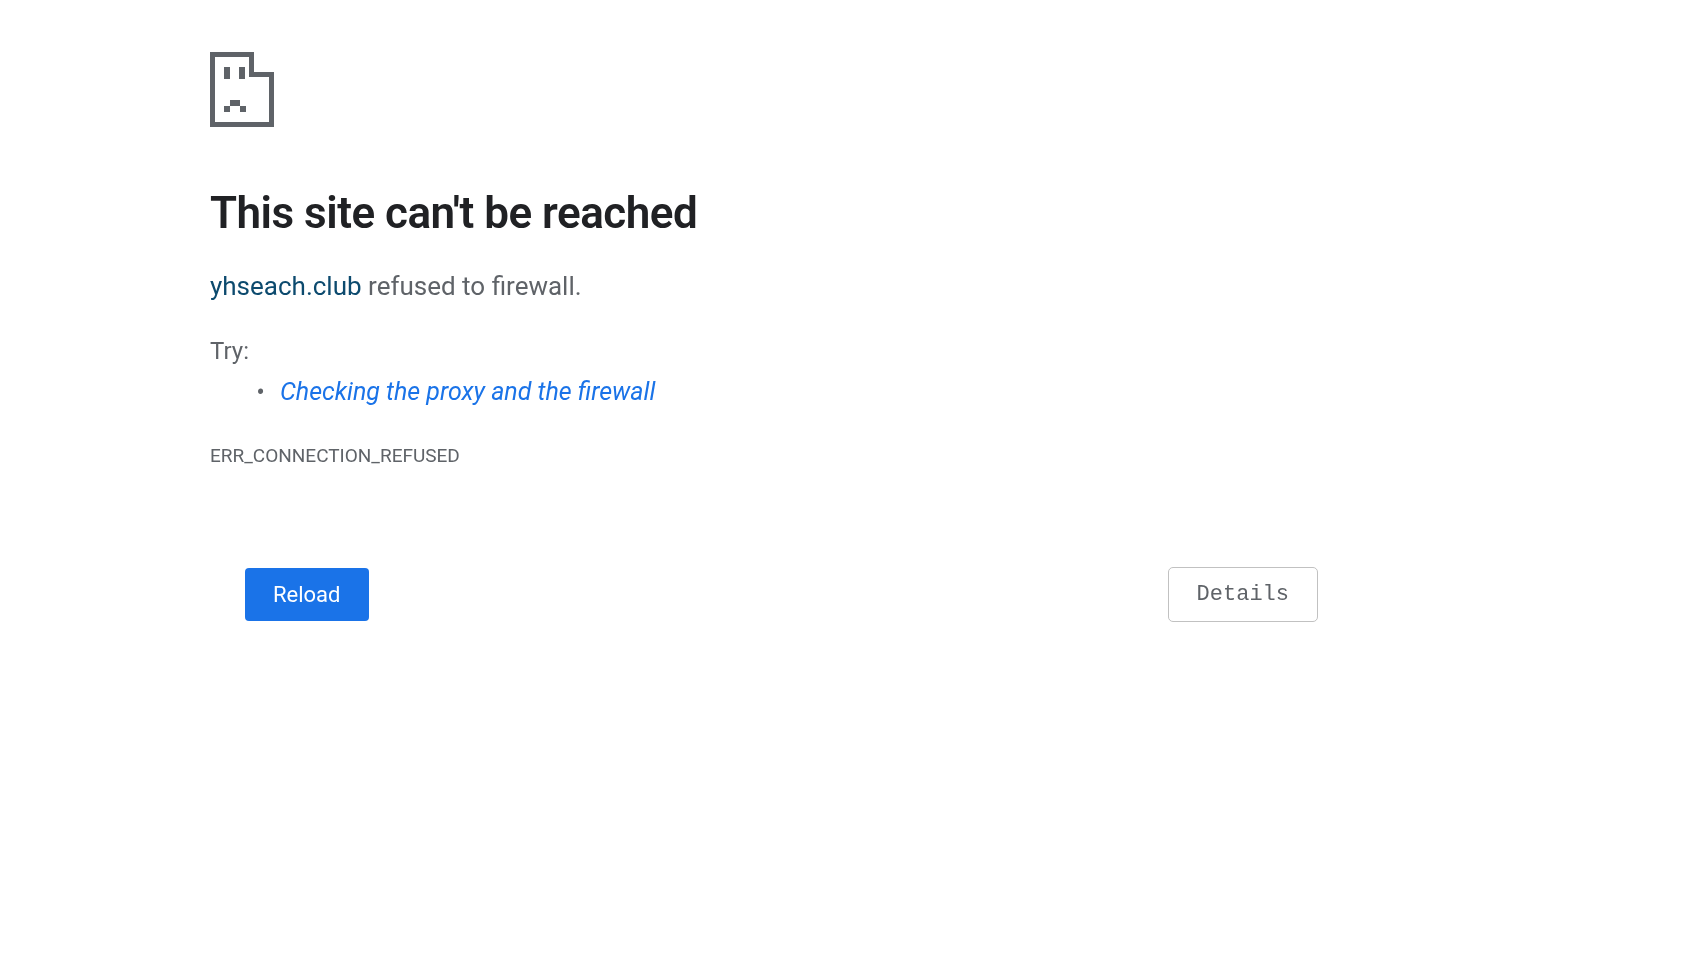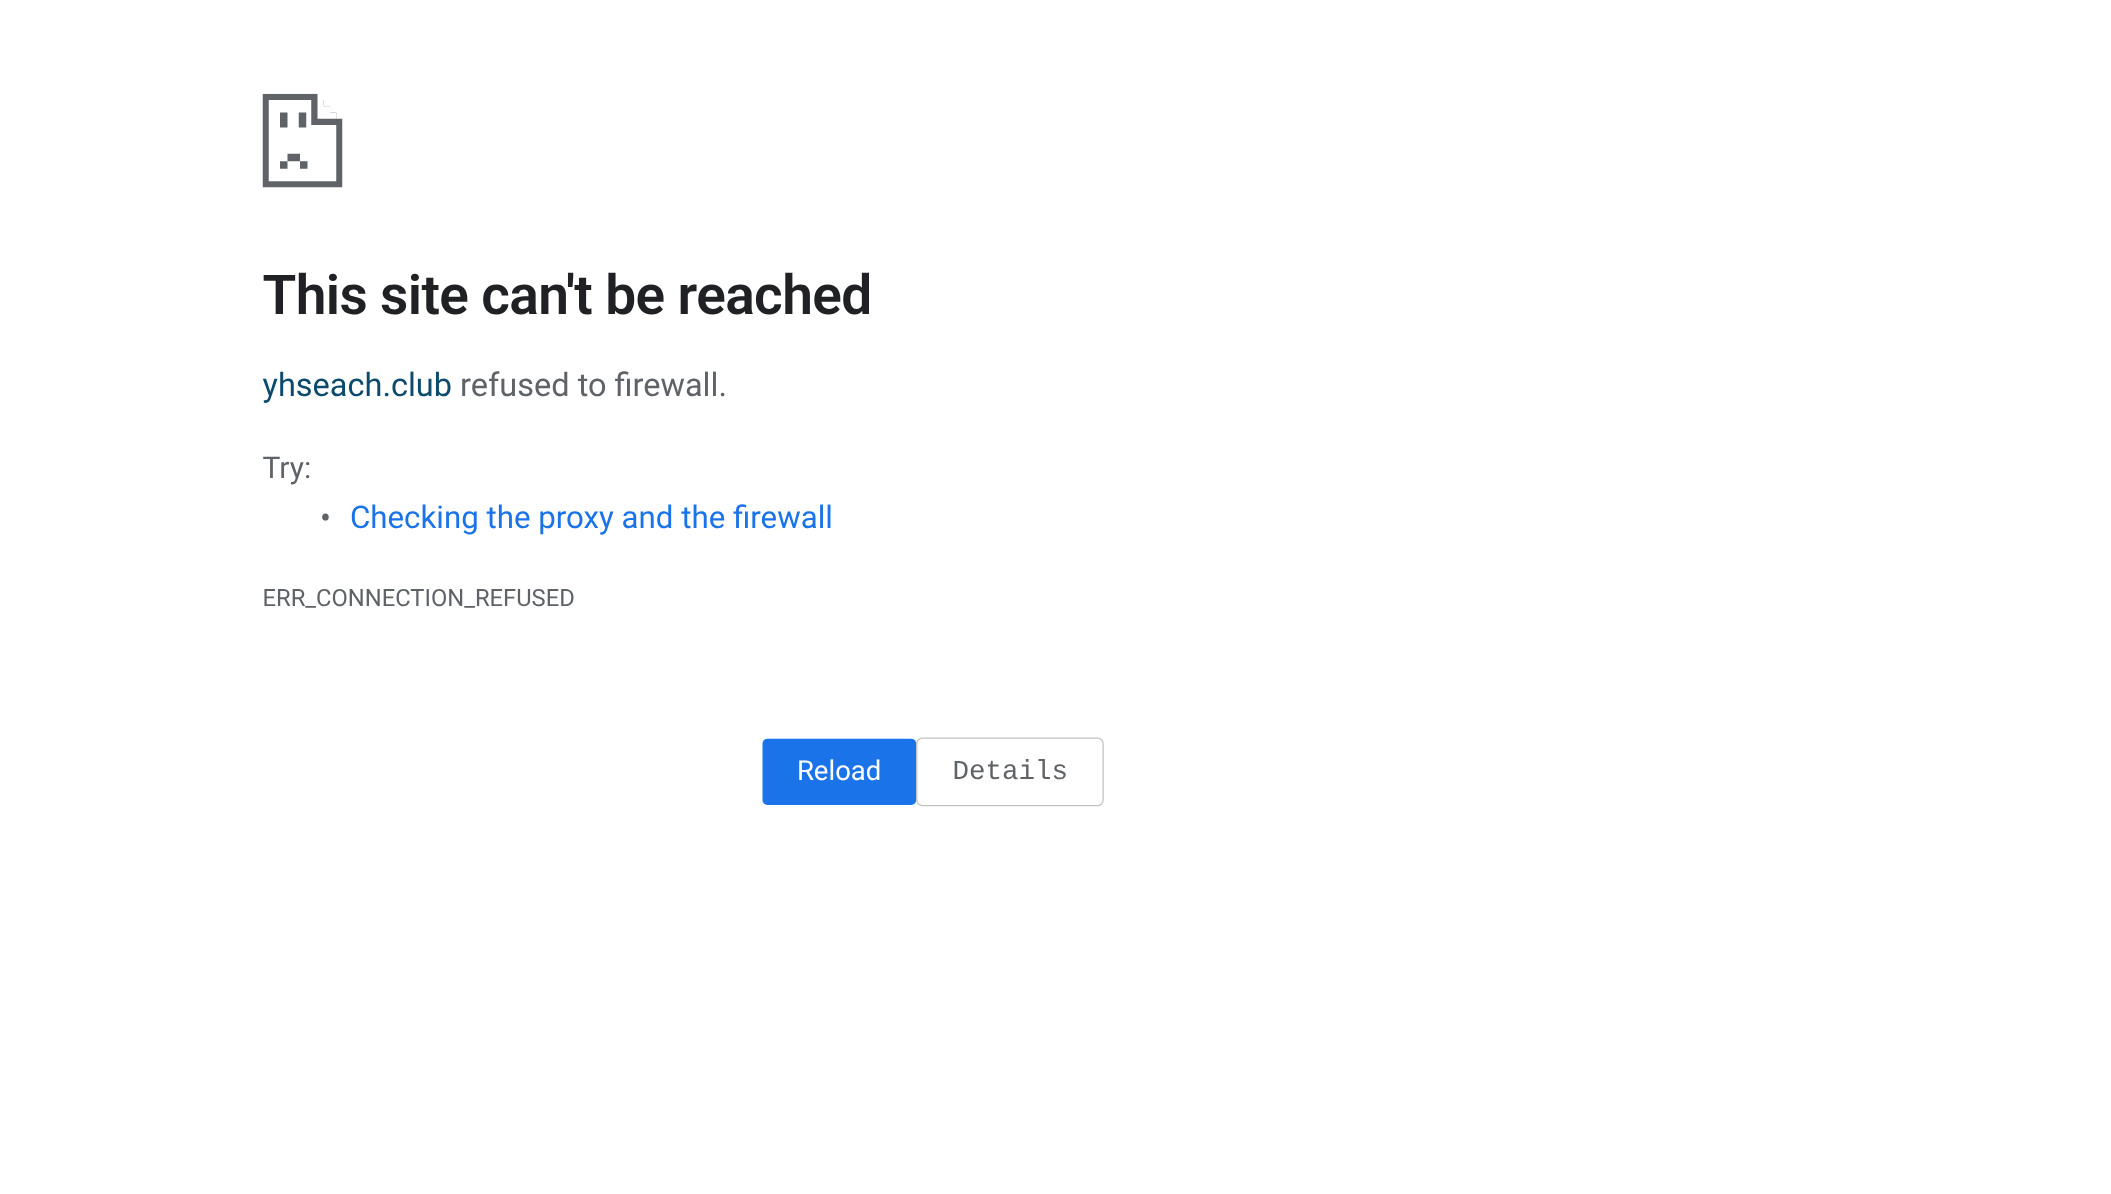--- a/index.html
+++ b/index.html
@@ -10,21 +10,21 @@
     body {
       font-family: 'Segoe UI', Roboto, -apple-system, sans-serif;
       background: #fff;
       color: #202124;
       width: 1689px;
       height: 955px;
     }
     .container {
       max-width: 1035px;
       margin-left: 210px;
-      padding-top: 75px;
+      padding-top: 52px;
     }
     .icon-wrapper {
       margin-bottom: 60px;
     }
     .sad-page-icon {
       display: block;
     }
     h1 {
       font-size: 44px;
       font-weight: 600;
@@ -62,38 +62,40 @@
     }
     ul li::before {
       content: '•';
       position: absolute;
       left: -24px;
       font-size: 26px;
       color: #5f6368;
     }
     ul li.link-item {
       color: #1a73e8;
+      font-style: italic;
     }
     ul li.link-item a {
       color: #1a73e8;
       text-decoration: none;
       cursor: pointer;
     }
     .error-code {
       margin-top: 32px;
       font-size: 19px;
       color: #5f6368;
       font-weight: 400;
     }
     .buttons {
       margin-top: 100px;
       display: flex;
-      justify-content: center;
+      justify-content: space-between;
       align-items: center;
       width: 1073px;
+      margin-left: 35px;
     }
     .btn-reload {
       background: #1a73e8;
       color: #fff;
       border: none;
       padding: 14px 28px;
       font-size: 22px;
       font-weight: 400;
       border-radius: 4px;
       cursor: pointer;

